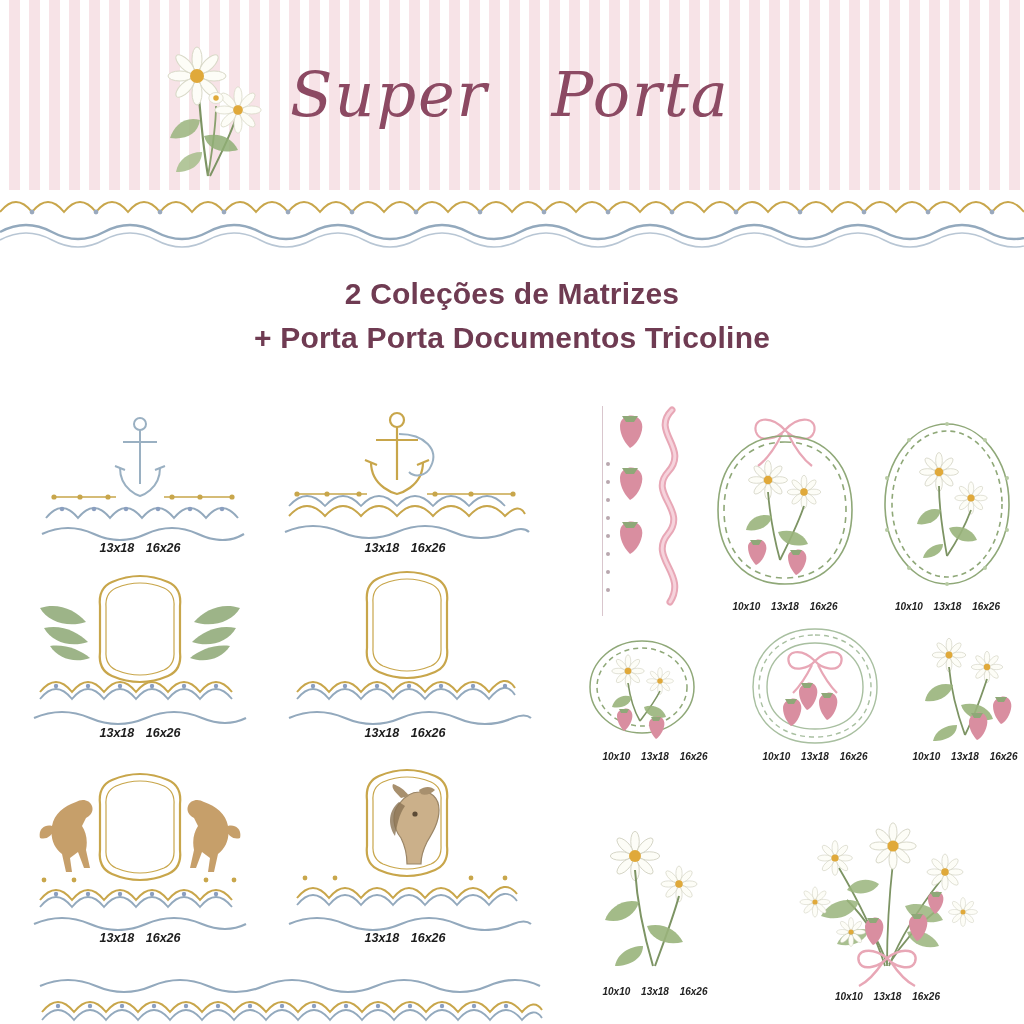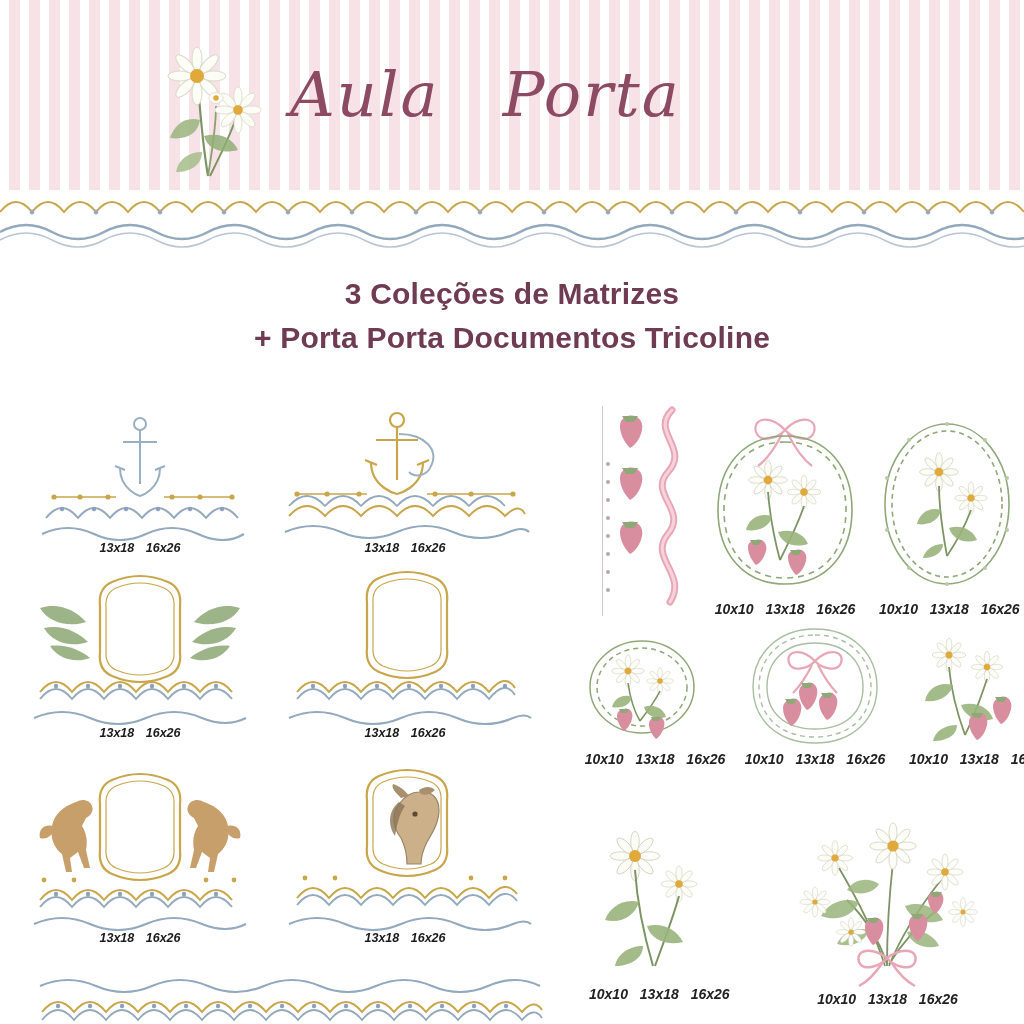--- a/index.html
+++ b/index.html
@@ -56,21 +56,21 @@
   .content{position:absolute;left:0;top:396px;width:928px;height:634px;font-style:italic;}
 
   .left-col{position:absolute;left:10px;top:0;width:540px;height:634px;}
   .right-col{position:absolute;left:560px;top:0;width:460px;height:634px;}
 
   .cell{position:absolute;}
   .size-label{
     font-size:12.5px;font-weight:bold;color:#1b1b1b;
     text-align:center;white-space:nowrap;
   }
-  .size-label.small{font-size:14px;font-weight:bold;color:#222;}
+  .size-label.small{font-size:10px;font-weight:bold;color:#222;}
   .size-label span{margin:0 4px;}
 
   svg{display:block;}
   .vline{
     position:absolute;left:602px;top:400px;width:1px;height:210px;
     background:#d9c6cd;
   }
 </style>
 </head>
 <body>
@@ -117,21 +117,21 @@
       </g>
 
       <g transform="translate(66,58) scale(.55)">
         <ellipse cx="0" cy="0" rx="13" ry="10" fill="#fdfdf7" stroke="#d9d9c8" stroke-width="1.4"></ellipse>
         <circle cx="0" cy="0" r="5" fill="#e0a93a"></circle>
       </g>
     </svg>
   </div>
 
   <div class="banner-title">
-    <span>Aula</span>
+    <span>Super</span>
     <span class="c">&nbsp;</span>
     <span>Porta</span>
   </div>
 </div>
 
 <div class="strip">
   <svg width="1024" height="62" viewBox="0 0 1024 62">
 
     <g fill="none" stroke="#c8a64b" stroke-width="2">
       <path d="M0 22 Q16 2 32 22 Q48 2 64 22 Q80 2 96 22 Q112 2 128 22 Q144 2 160 22 Q176 2 192 22 Q208 2 224 22 Q240 2 256 22 Q272 2 288 22 Q304 2 320 22 Q336 2 352 22 Q368 2 384 22 Q400 2 416 22 Q432 2 448 22 Q464 2 480 22 Q496 2 512 22 Q528 2 544 22 Q560 2 576 22 Q592 2 608 22 Q624 2 640 22 Q656 2 672 22 Q688 2 704 22 Q720 2 736 22 Q752 2 768 22 Q784 2 800 22 Q816 2 832 22 Q848 2 864 22 Q880 2 896 22 Q912 2 928 22 Q944 2 960 22 Q976 2 992 22 Q1008 2 1024 22"></path>
@@ -155,21 +155,21 @@
         <circle cx="928" cy="22" r="2.4"></circle>
       <circle cx="992" cy="22" r="2.4"></circle>
     </g>
 
     <path d="M0 42 Q26 28 52 42 Q78 56 104 42 Q130 28 156 42 Q182 56 208 42 Q234 28 260 42 Q286 56 312 42 Q338 28 364 42 Q390 56 416 42 Q442 28 468 42 Q494 56 520 42 Q546 28 572 42 Q598 56 624 42 Q650 28 676 42 Q702 56 728 42 Q754 28 780 42 Q806 56 832 42 Q858 28 884 42 Q910 56 936 42 Q962 28 988 42 Q1014 56 1040 42" fill="none" stroke="#93a9bd" stroke-width="2.4"></path>
     <path d="M0 50 Q26 36 52 50 Q78 64 104 50 Q130 36 156 50 Q182 64 208 50 Q234 36 260 50 Q286 64 312 50 Q338 36 364 50 Q390 64 416 50 Q442 36 468 50 Q494 64 520 50 Q546 36 572 50 Q598 64 624 50 Q650 36 676 50 Q702 64 728 50 Q754 36 780 50 Q806 64 832 50 Q858 36 884 50 Q910 64 936 50 Q962 36 988 50 Q1014 64 1040 50" fill="none" stroke="#b8c6d4" stroke-width="1.6"></path>
   </svg>
 </div>
 
 <div class="headings">
-  <div class="headline">3 Coleções de Matrizes</div>
+  <div class="headline">2 Coleções de Matrizes</div>
   <div class="headline">+ Porta Porta Documentos Tricoline</div>
 </div>
 
 <div class="content">
 
   <div class="vline" style="left:602px;top:10px;"></div>
 
   <div class="left-col">
 
     <div class="cell" style="left:10px;top:10px;width:240px;">

